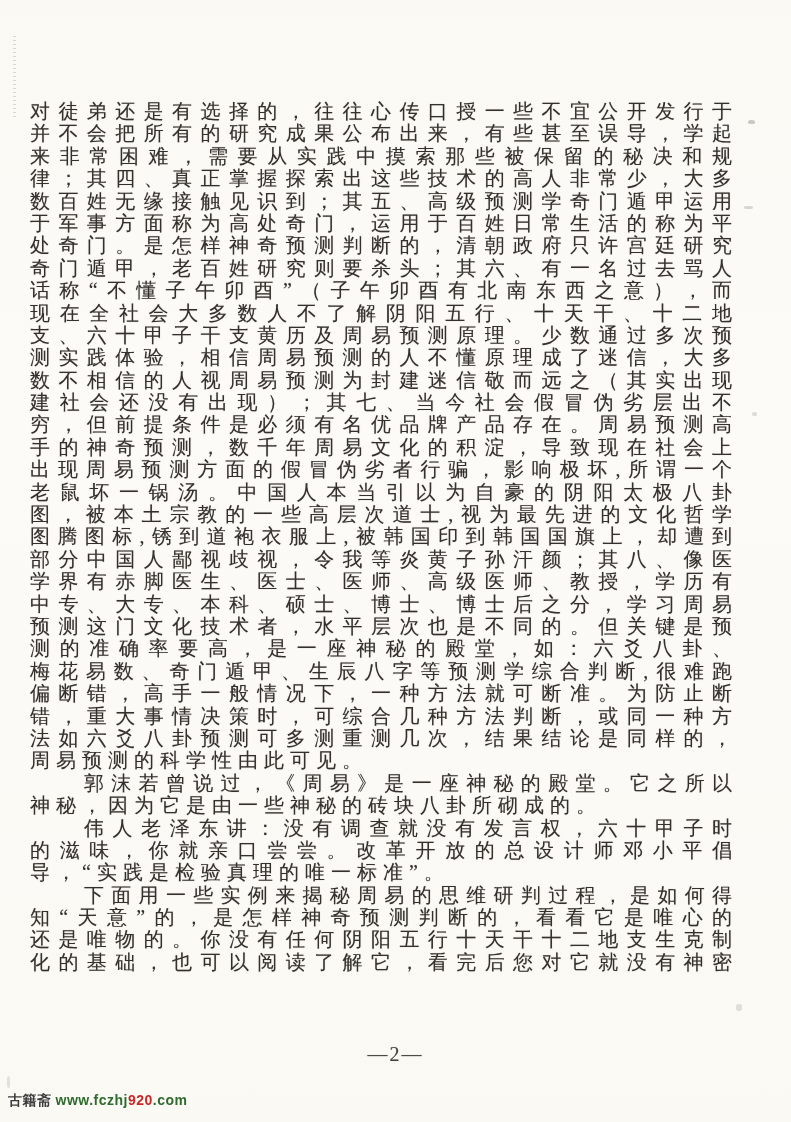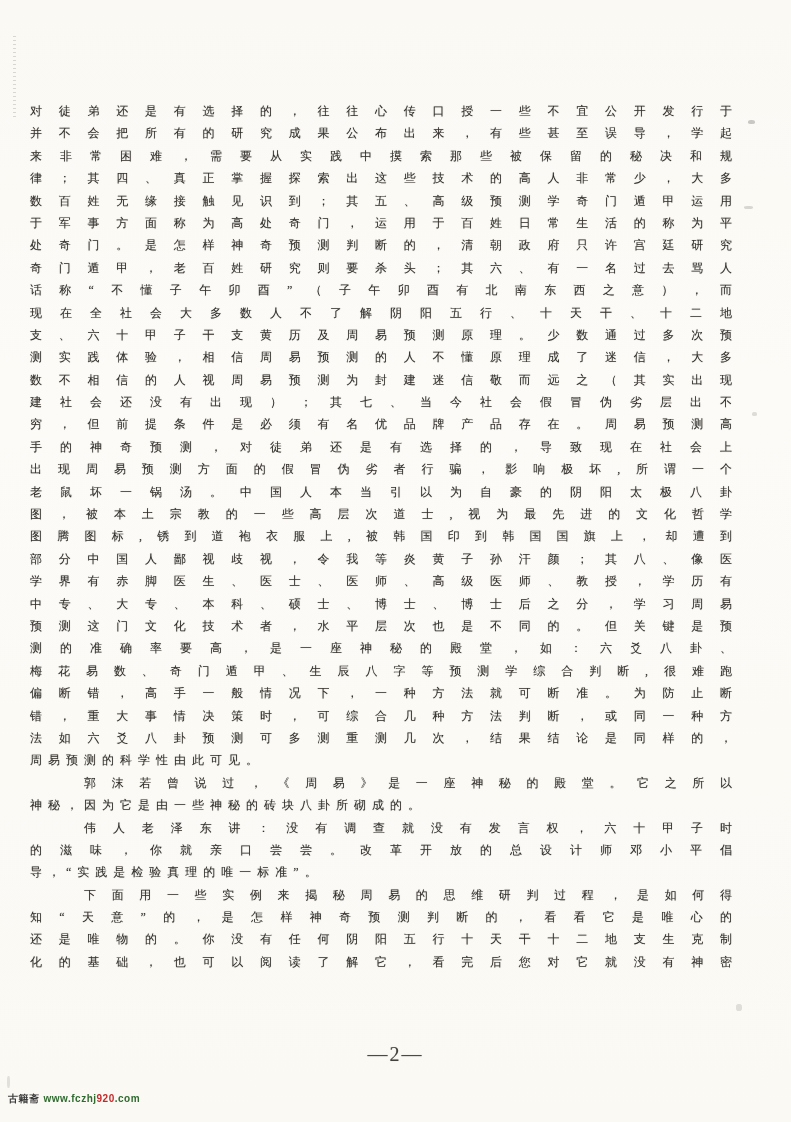--- a/index.html
+++ b/index.html
@@ -7,21 +7,21 @@
     width: 791px; height: 1122px;
     position: relative;
     overflow: hidden;
     background: linear-gradient(180deg, #faf9f4 0%, #fcfbf7 35%, #faf9f4 100%);
     font-family: "Liberation Serif", "DejaVu Serif", serif;
   }
   .page-body {
     position: absolute;
     left: 30px; top: 100px;
     width: 708px;
-    font-size: 12px;
+    font-size: 20px;
     color: #34312d;
     text-shadow: 0 0 1px rgba(52,49,45,.35);
   }
   .line {
     height: 22.4px;
     line-height: 22.4px;
     letter-spacing: 6px;
     text-align: justify;
     text-align-last: justify;
     overflow: visible;
@@ -35,21 +35,21 @@
     text-align: center;
     font-size: 20px;
     letter-spacing: 2px;
     color: #45423e;
     text-shadow: 0 0 1px rgba(60,60,60,.3);
   }
   .watermark {
     position: absolute;
     left: 8px; top: 1092px;
     font-family: "Liberation Sans", sans-serif;
-    font-size: 10px;
+    font-size: 14px;
     font-weight: bold;
     color: #3c3c3c;
     letter-spacing: .5px;
   }
   .watermark .site-name { color: #3a3a3a; margin-right: 4px; }
   .watermark .url-prefix { color: #2f6b2f; }
   .watermark .url-number { color: #c62828; }
   .watermark .url-suffix { color: #2f6b2f; }
   
   .edge-text {
@@ -90,21 +90,21 @@
     <div class="line">于军事方面称为高处奇门，运用于百姓日常生活的称为平</div>
     <div class="line">处奇门。是怎样神奇预测判断的，清朝政府只许宫廷研究</div>
     <div class="line">奇门遁甲，老百姓研究则要杀头；其六、有一名过去骂人</div>
     <div class="line">话称“不懂子午卯酉”（子午卯酉有北南东西之意），而</div>
     <div class="line">现在全社会大多数人不了解阴阳五行、十天干、十二地</div>
     <div class="line">支、六十甲子干支黄历及周易预测原理。少数通过多次预</div>
     <div class="line">测实践体验，相信周易预测的人不懂原理成了迷信，大多</div>
     <div class="line">数不相信的人视周易预测为封建迷信敬而远之（其实出现</div>
     <div class="line">建社会还没有出现）；其七、当今社会假冒伪劣层出不</div>
     <div class="line">穷，但前提条件是必须有名优品牌产品存在。周易预测高</div>
-    <div class="line">手的神奇预测，对徒弟还是有选择的，导致现在社会上</div>
+    <div class="line">手的神奇预测，数千年周易文化的积淀，导致现在社会上</div>
     <div class="line">出现周易预测方面的假冒伪劣者行骗，影响极坏,所谓一个</div>
     <div class="line">老鼠坏一锅汤。中国人本当引以为自豪的阴阳太极八卦</div>
     <div class="line">图，被本土宗教的一些高层次道士,视为最先进的文化哲学</div>
     <div class="line">图腾图标,锈到道袍衣服上,被韩国印到韩国国旗上，却遭到</div>
     <div class="line">部分中国人鄙视歧视，令我等炎黄子孙汗颜；其八、像医</div>
     <div class="line">学界有赤脚医生、医士、医师、高级医师、教授，学历有</div>
     <div class="line">中专、大专、本科、硕士、博士、博士后之分，学习周易</div>
     <div class="line">预测这门文化技术者，水平层次也是不同的。但关键是预</div>
     <div class="line">测的准确率要高，是一座神秘的殿堂，如：六爻八卦、</div>
     <div class="line">梅花易数、奇门遁甲、生辰八字等预测学综合判断,很难跑</div>

